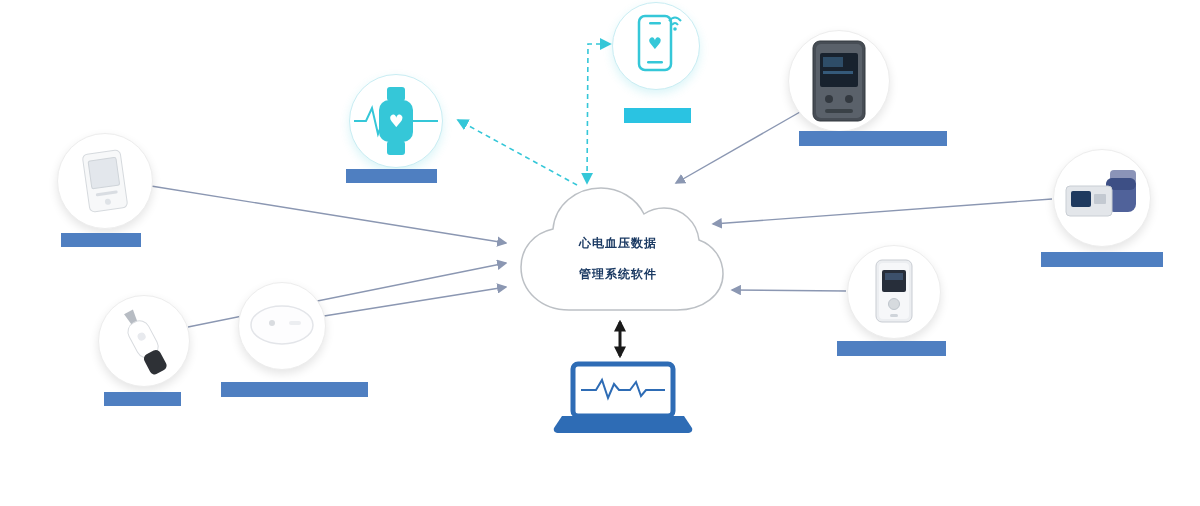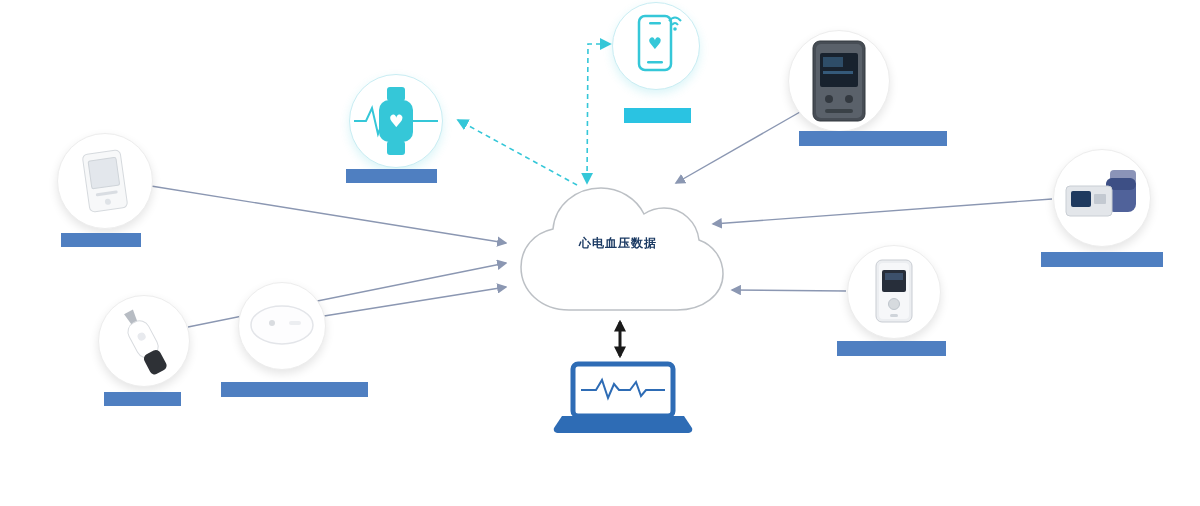--- a/index.html
+++ b/index.html
@@ -55,20 +55,21 @@
     <path class="conn thick" d="M620,322 L620,356" marker-start="url(#ah-dark)" marker-end="url(#ah-dark)"></path>
   </svg>
 
   <div class="cloud-wrap">
     <svg width="220" height="148" viewBox="0 0 220 148">
       <path d="M172,134 L64,134 C36,134 16,115 16,91 C16,72 29,57 48,53 C50,29 71,12 96,12 C114,12 131,22 139,38 C145,34 152,32 159,32 C177,32 192,46 194,64 C208,69 218,82 218,98 C218,119 198,134 172,134 Z" fill="#ffffff" stroke="#bcc0c5" stroke-width="1.5"></path>
     </svg>
   </div>
   <div class="cloud-text">
     <div>心电血压数据</div>
+    <div>管理系统软件</div>
   </div>
 
   <div class="circle" style="left:57px;top:133px;width:94px;height:94px;">
     <svg width="94" height="94" viewBox="0 0 94 94">
       <g transform="rotate(-8 47 47)">
         <rect x="28" y="18" width="38" height="58" rx="5" fill="#f7f8f9" stroke="#d6dade"></rect>
         <rect x="33" y="25" width="28" height="28" rx="2" fill="#e3e7ec" stroke="#cfd4d9"></rect>
         <rect x="36" y="58" width="22" height="3" rx="1.5" fill="#d9dde2"></rect>
         <circle cx="47" cy="68" r="3" fill="#dfe3e7"></circle>
       </g>

